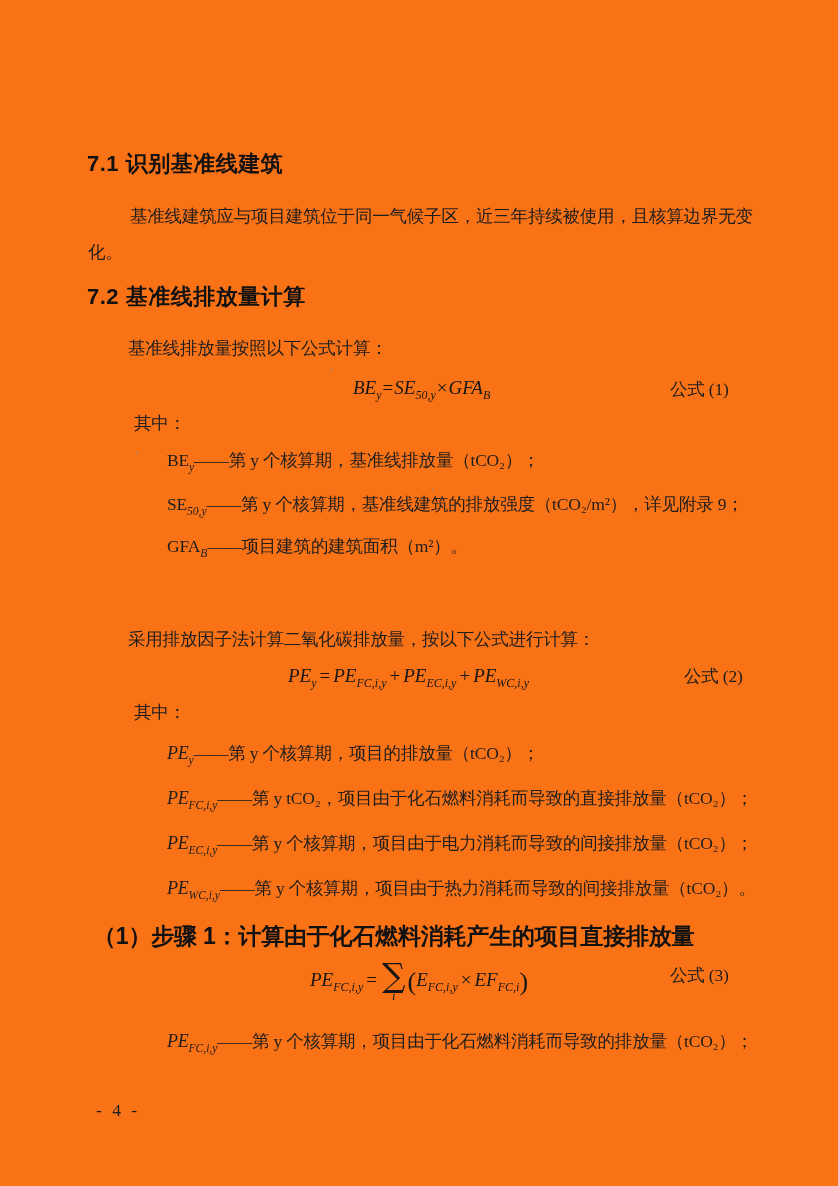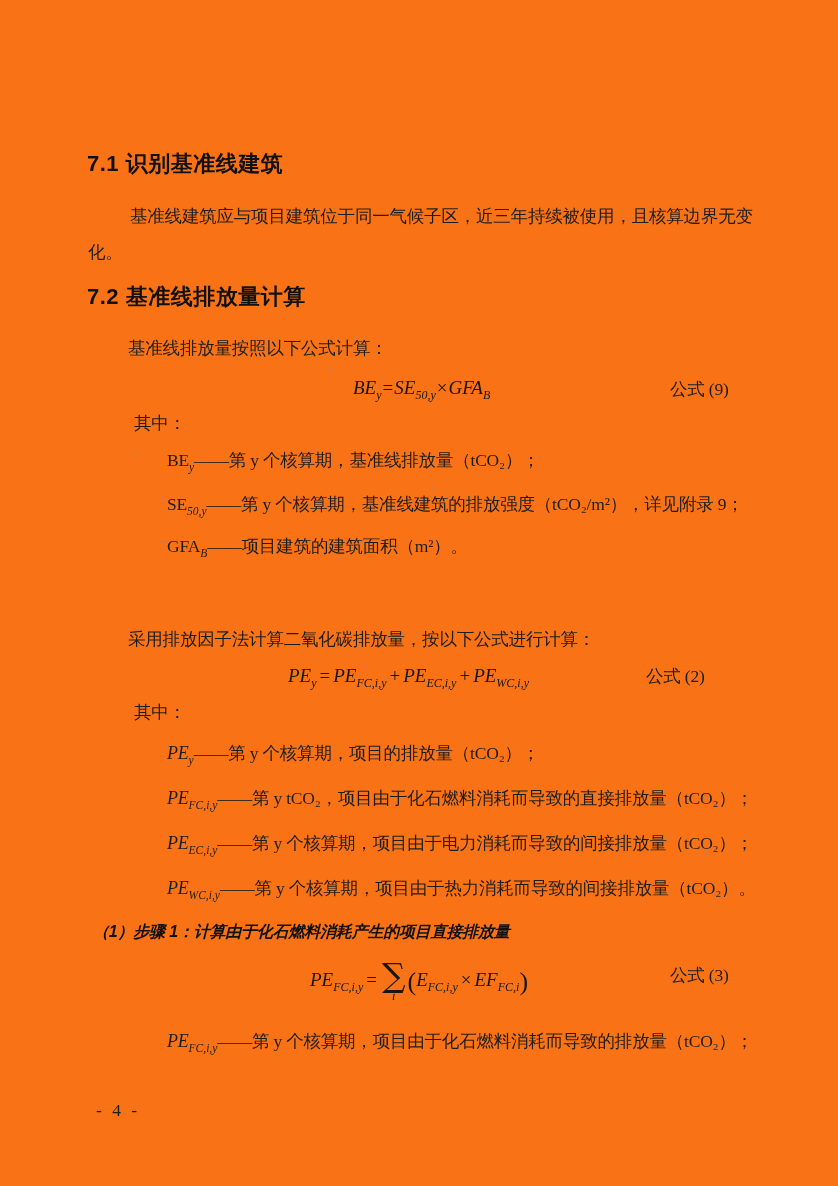--- a/index.html
+++ b/index.html
@@ -3,21 +3,21 @@
 <meta charset="utf-8">
 <style>
   html,body{margin:0;padding:0;background:#ffffff;}
   .page{position:relative;width:838px;height:1186px;background:#f97316;overflow:hidden;
         font-family:"Liberation Serif","DejaVu Serif",serif;color:#1a1a1a;}
   .abs{position:absolute;white-space:nowrap;line-height:1.25;}
   
   .h{font-family:"Liberation Sans","DejaVu Sans",sans-serif;font-weight:700;
      font-size:22px;letter-spacing:0.5px;color:#111;}
   .h-step{font-family:"Liberation Sans","DejaVu Sans",sans-serif;font-weight:700;
-     font-size:16px;letter-spacing:-0.2px;color:#111;font-style:italic;}
+     font-size:23px;letter-spacing:-0.2px;color:#111;}
   
   .b{font-size:17.5px;letter-spacing:-0.2px;color:#1d1d1d;}
   
   .f{font-size:19px;font-style:italic;color:#161616;}
   .f .op{font-style:normal;margin:0 3px;}
   .f .op-tight{font-style:normal;margin:0 1px;}
   sub{font-size:12px;font-style:italic;letter-spacing:0;line-height:0;}
   .sym{font-size:17.5px;font-style:normal;}
   .sym.it{font-style:italic;font-size:18px;}
   .defline sub{font-size:11.5px;}
@@ -38,32 +38,32 @@
   <div class="speck" style="left:432px;top:489px"></div>
 
   <div class="abs h" style="left:87px;top:150px">7.1 识别基准线建筑</div>
   <div class="abs b" style="left:130px;top:206px">基准线建筑应与项目建筑位于同一气候子区，近三年持续被使用，且核算边界无变</div>
   <div class="abs b" style="left:88px;top:242px">化。</div>
 
   <div class="abs h" style="left:87px;top:283px">7.2 基准线排放量计算</div>
   <div class="abs b" style="left:128px;top:338px">基准线排放量按照以下公式计算：</div>
 
   <div class="abs f" style="left:353px;top:376px"><span>BE</span><sub>y</sub><span class="op-tight">=</span><span>SE</span><sub>50,y</sub><span class="op-tight">×</span><span>GFA</span><sub>B</sub></div>
-  <div class="abs b" style="left:670px;top:379px">公式 (9)</div>
+  <div class="abs b" style="left:670px;top:379px">公式 (1)</div>
 
   <div class="abs b" style="left:134px;top:413px">其中：</div>
 
   <div class="abs b defline" style="left:167px;top:450px"><span class="sym">BE</span><sub>y</sub><span>——第 y 个核算期，基准线排放量（tCO₂）；</span></div>
   <div class="abs b defline" style="left:167px;top:494px"><span class="sym">SE</span><sub>50,y</sub><span>——第 y 个核算期，基准线建筑的排放强度（tCO₂/m²），详见附录 9；</span></div>
   <div class="abs b defline" style="left:167px;top:536px"><span class="sym">GFA</span><sub>B</sub><span>——项目建筑的建筑面积（m²）。</span></div>
 
   <div class="abs b" style="left:128px;top:629px">采用排放因子法计算二氧化碳排放量，按以下公式进行计算：</div>
 
   <div class="abs f" style="left:288px;top:664px"><span>PE</span><sub>y</sub><span class="op">=</span><span>PE</span><sub>FC,i,y</sub><span class="op">+</span><span>PE</span><sub>EC,i,y</sub><span class="op">+</span><span>PE</span><sub>WC,i,y</sub></div>
-  <div class="abs b" style="left:646px;top:666px">公式 (2)</div>
+  <div class="abs b" style="left:684px;top:666px">公式 (2)</div>
 
   <div class="abs b" style="left:134px;top:702px">其中：</div>
 
   <div class="abs b defline" style="left:167px;top:742px"><span class="sym it">PE</span><sub>y</sub><span>——第 y 个核算期，项目的排放量（tCO₂）；</span></div>
   <div class="abs b defline" style="left:167px;top:787px"><span class="sym it">PE</span><sub>FC,i,y</sub><span>——第 y tCO₂，项目由于化石燃料消耗而导致的直接排放量（tCO₂）；</span></div>
   <div class="abs b defline" style="left:167px;top:832px"><span class="sym it">PE</span><sub>EC,i,y</sub><span>——第 y 个核算期，项目由于电力消耗而导致的间接排放量（tCO₂）；</span></div>
   <div class="abs b defline" style="left:167px;top:877px"><span class="sym it">PE</span><sub>WC,i,y</sub><span>——第 y 个核算期，项目由于热力消耗而导致的间接排放量（tCO₂）。</span></div>
 
   <div class="abs h-step" style="left:93px;top:922px">（1）步骤 1：计算由于化石燃料消耗产生的项目直接排放量</div>
 

